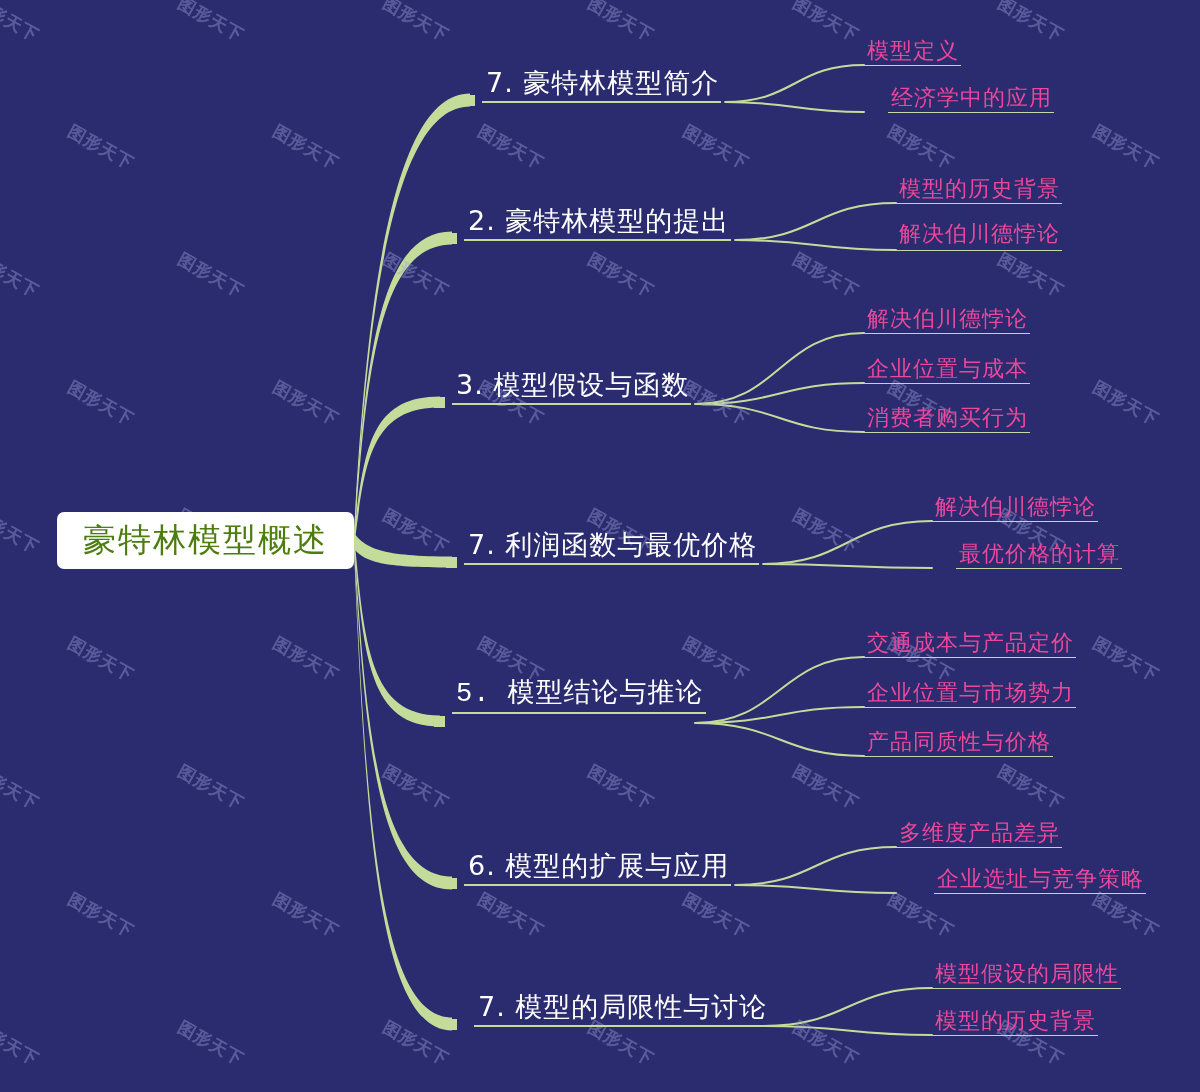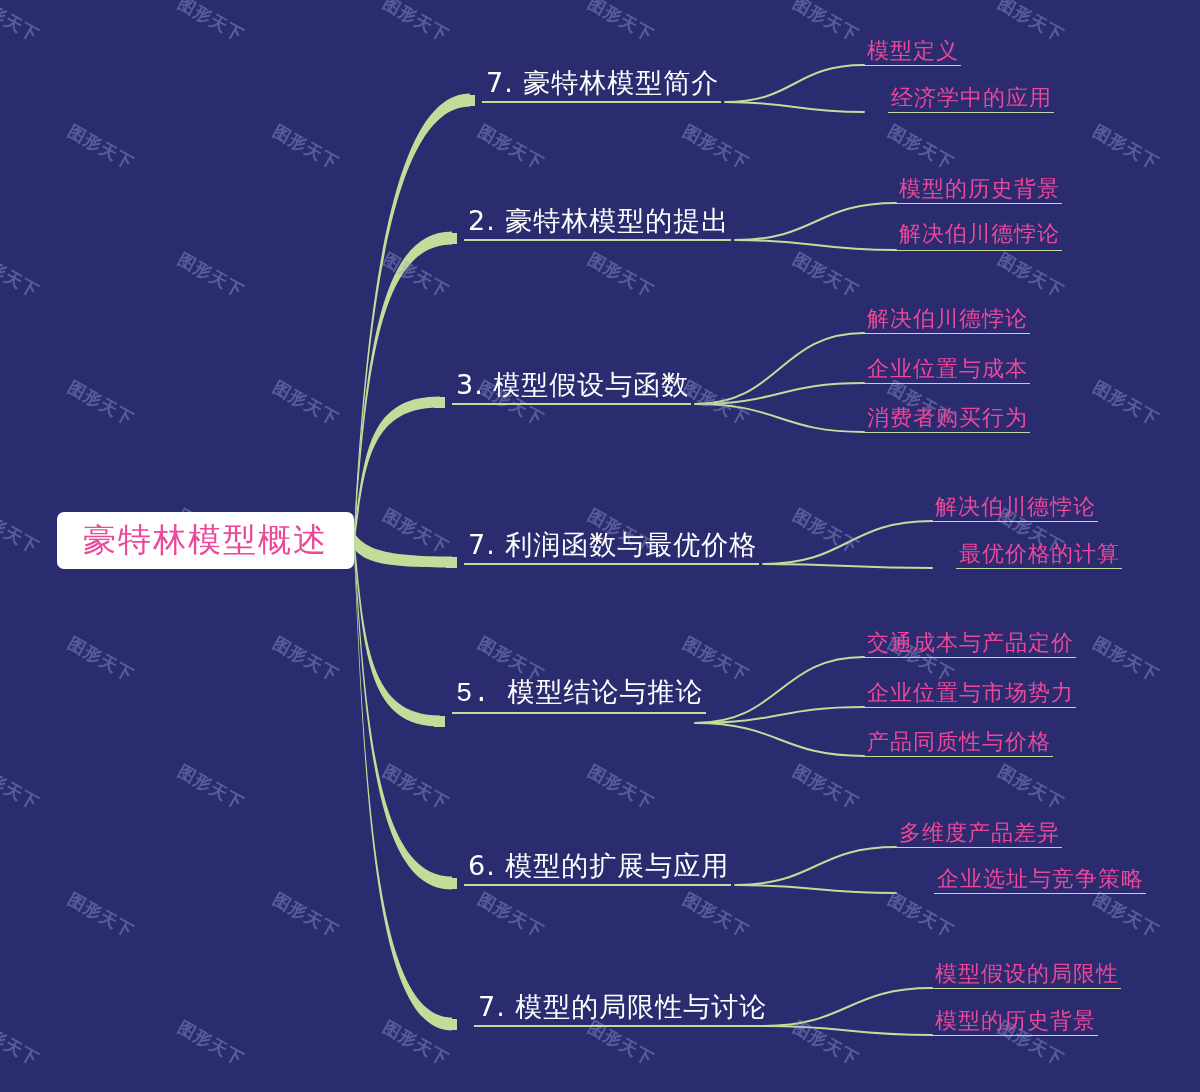--- a/index.html
+++ b/index.html
@@ -50,21 +50,21 @@
     height: 57px;
     background: #ffffff;
     border-radius: 7px;
     display: flex;
     align-items: center;
     justify-content: center;
     z-index: 4;
     box-sizing: border-box;
   }
   #root-node .root-label {
-    color: #ec4899;
+    color: #4d7c0f;
     font-size: 33px;
     font-family: "DejaVu Sans", "Liberation Sans", sans-serif;
     letter-spacing: 2px;
     white-space: nowrap;
   }
   
   .topic1 {
     position: absolute;
     z-index: 4;
     white-space: nowrap;

